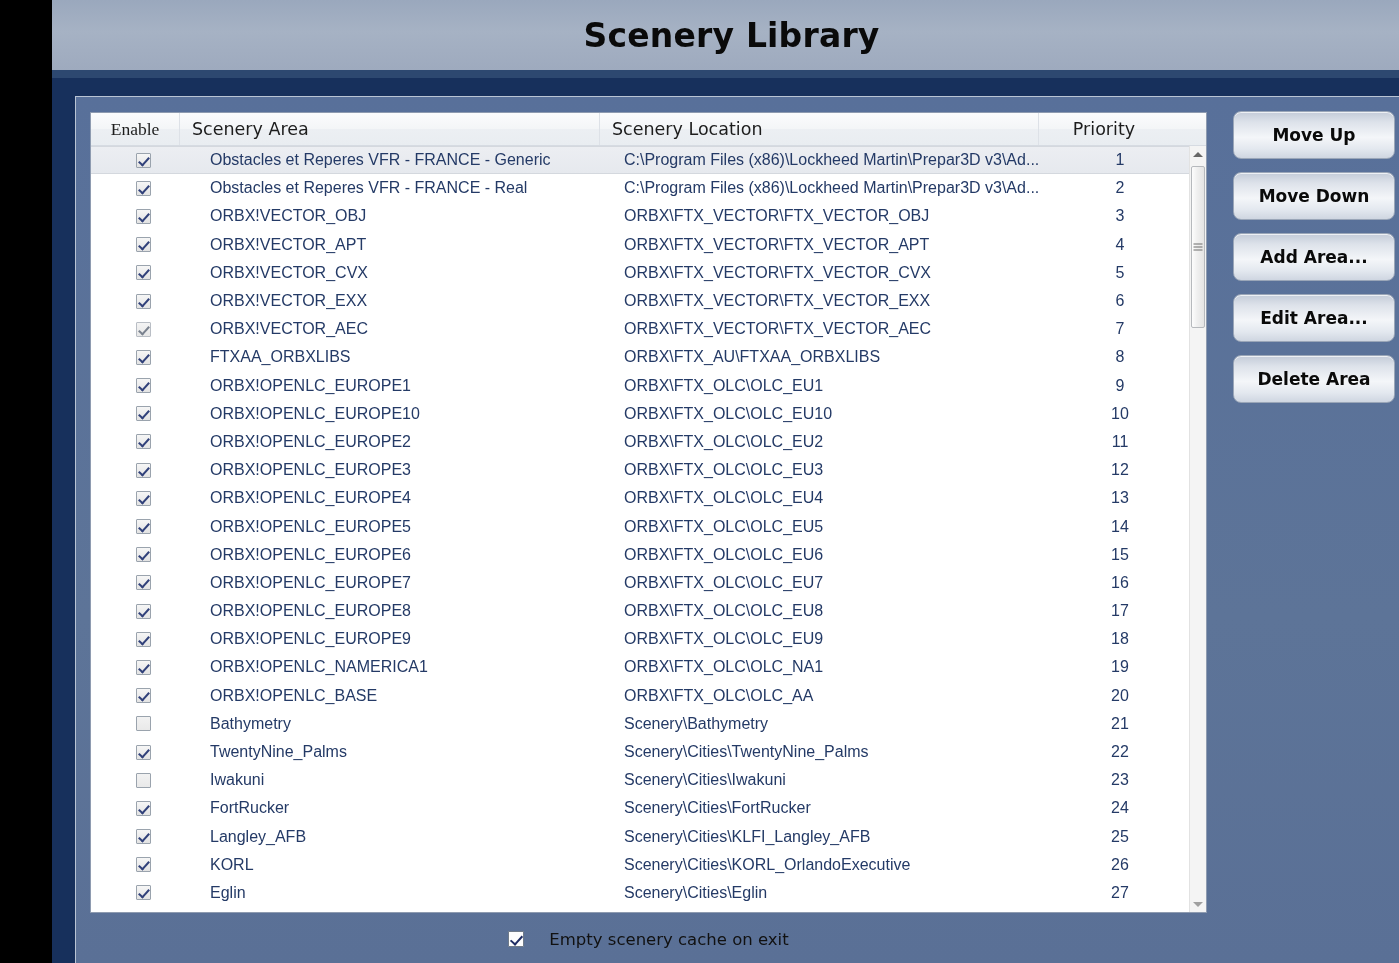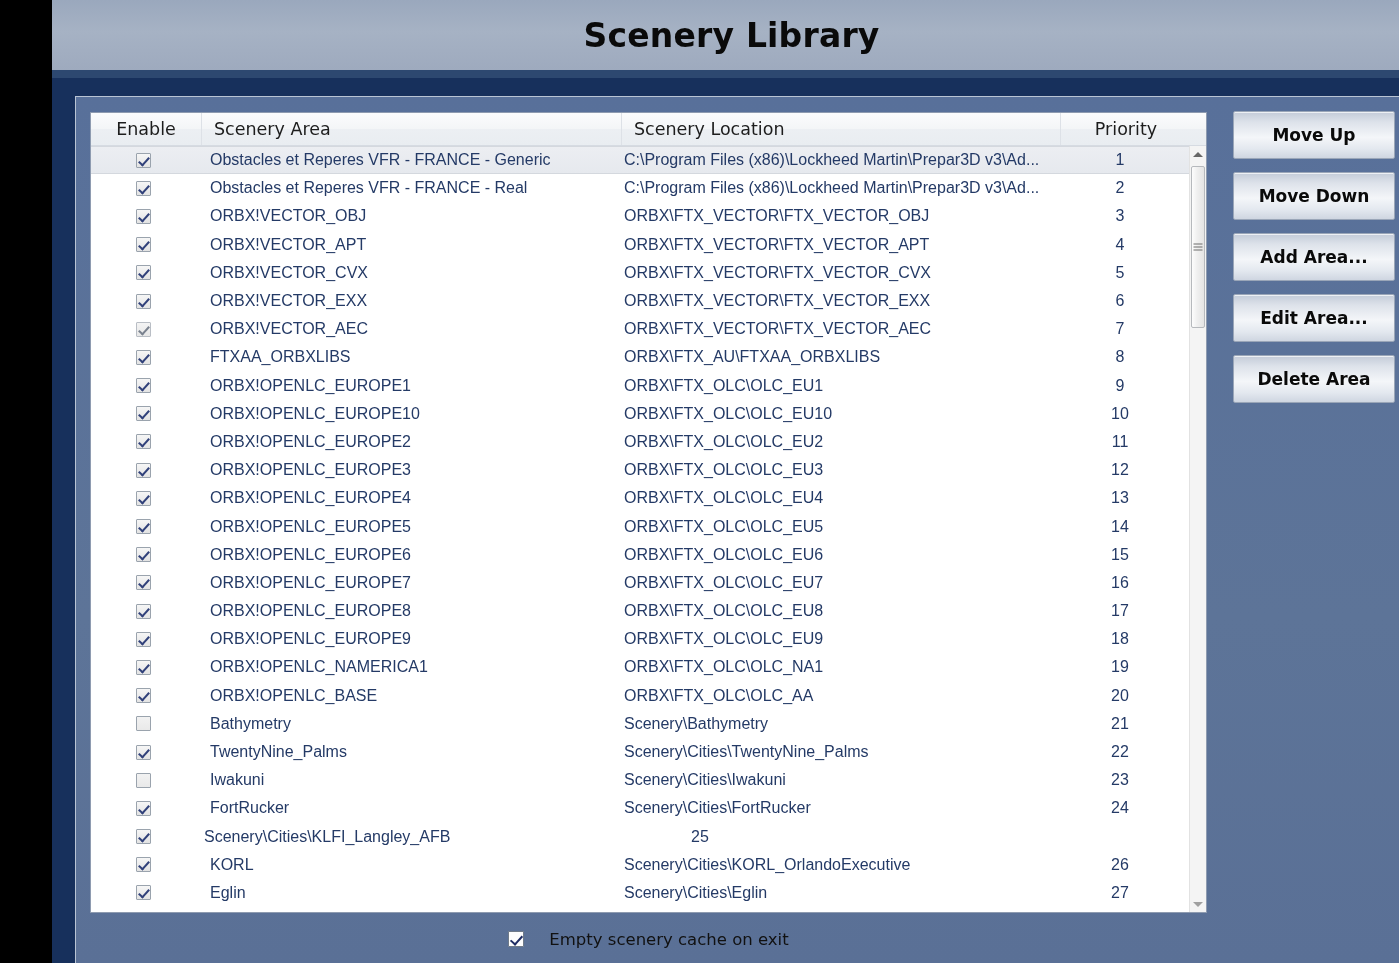--- a/index.html
+++ b/index.html
@@ -92,21 +92,21 @@
   .hcell {
     height: 32px;
     display: flex;
     align-items: center;
     font-size: 17.5px;
     color: #1d1d1d;
     box-sizing: border-box;
     border-right: 1px solid #dde1e7;
     font-family: "DejaVu Sans", sans-serif;
   }
-  .hcell.enable   { width: 111px; justify-content: center; }
+  .hcell.enable   { width: 89px; justify-content: center; font-family: Liberation Serif, serif; }
   .hcell.area     { width: 420px; padding-left: 12px; }
   .hcell.location { width: 439px; padding-left: 12px; }
   .hcell.priority { width: 130px; justify-content: center; border-right: none; }
 
   
   #rows-clip {
     position: absolute;
     left: 0; top: 33px;
     width: 1098px;
     height: 767px;
@@ -210,21 +210,21 @@
     position: absolute;
     left: 1221px; top: 111px;
     width: 162px;
   }
   .sbtn {
     width: 162px;
     height: 48px;
     margin-bottom: 13px;
     background: linear-gradient(to bottom, #c3cbd8 0%, #dde2ea 22%, #f4f6f9 55%, #e3e8ef 80%, #cfd6e1 100%);
     border: 1px solid #9aa6b8;
-    border-radius: 2px;
+    border-radius: 8px;
     box-shadow: inset 0 1px 0 rgba(255,255,255,0.7);
     display: flex;
     align-items: center;
     justify-content: center;
     font-size: 17px;
     font-weight: bold;
     color: #0a0a0a;
     font-family: "DejaVu Sans", sans-serif;
     cursor: default;
     box-sizing: border-box;
@@ -476,20 +476,21 @@
             <span class="cbox checked"></span>
           </div>
           <div class="c-area">FortRucker</div>
           <div class="c-location">Scenery\Cities\FortRucker</div>
           <div class="c-priority">24</div>
         </div>
         <div class="row">
           <div class="c-enable">
             <span class="cbox checked"></span>
           </div>
+          <div class="c-area">Langley_AFB</div>
           <div class="c-location">Scenery\Cities\KLFI_Langley_AFB</div>
           <div class="c-priority">25</div>
         </div>
         <div class="row">
           <div class="c-enable">
             <span class="cbox checked"></span>
           </div>
           <div class="c-area">KORL</div>
           <div class="c-location">Scenery\Cities\KORL_OrlandoExecutive</div>
           <div class="c-priority">26</div>

